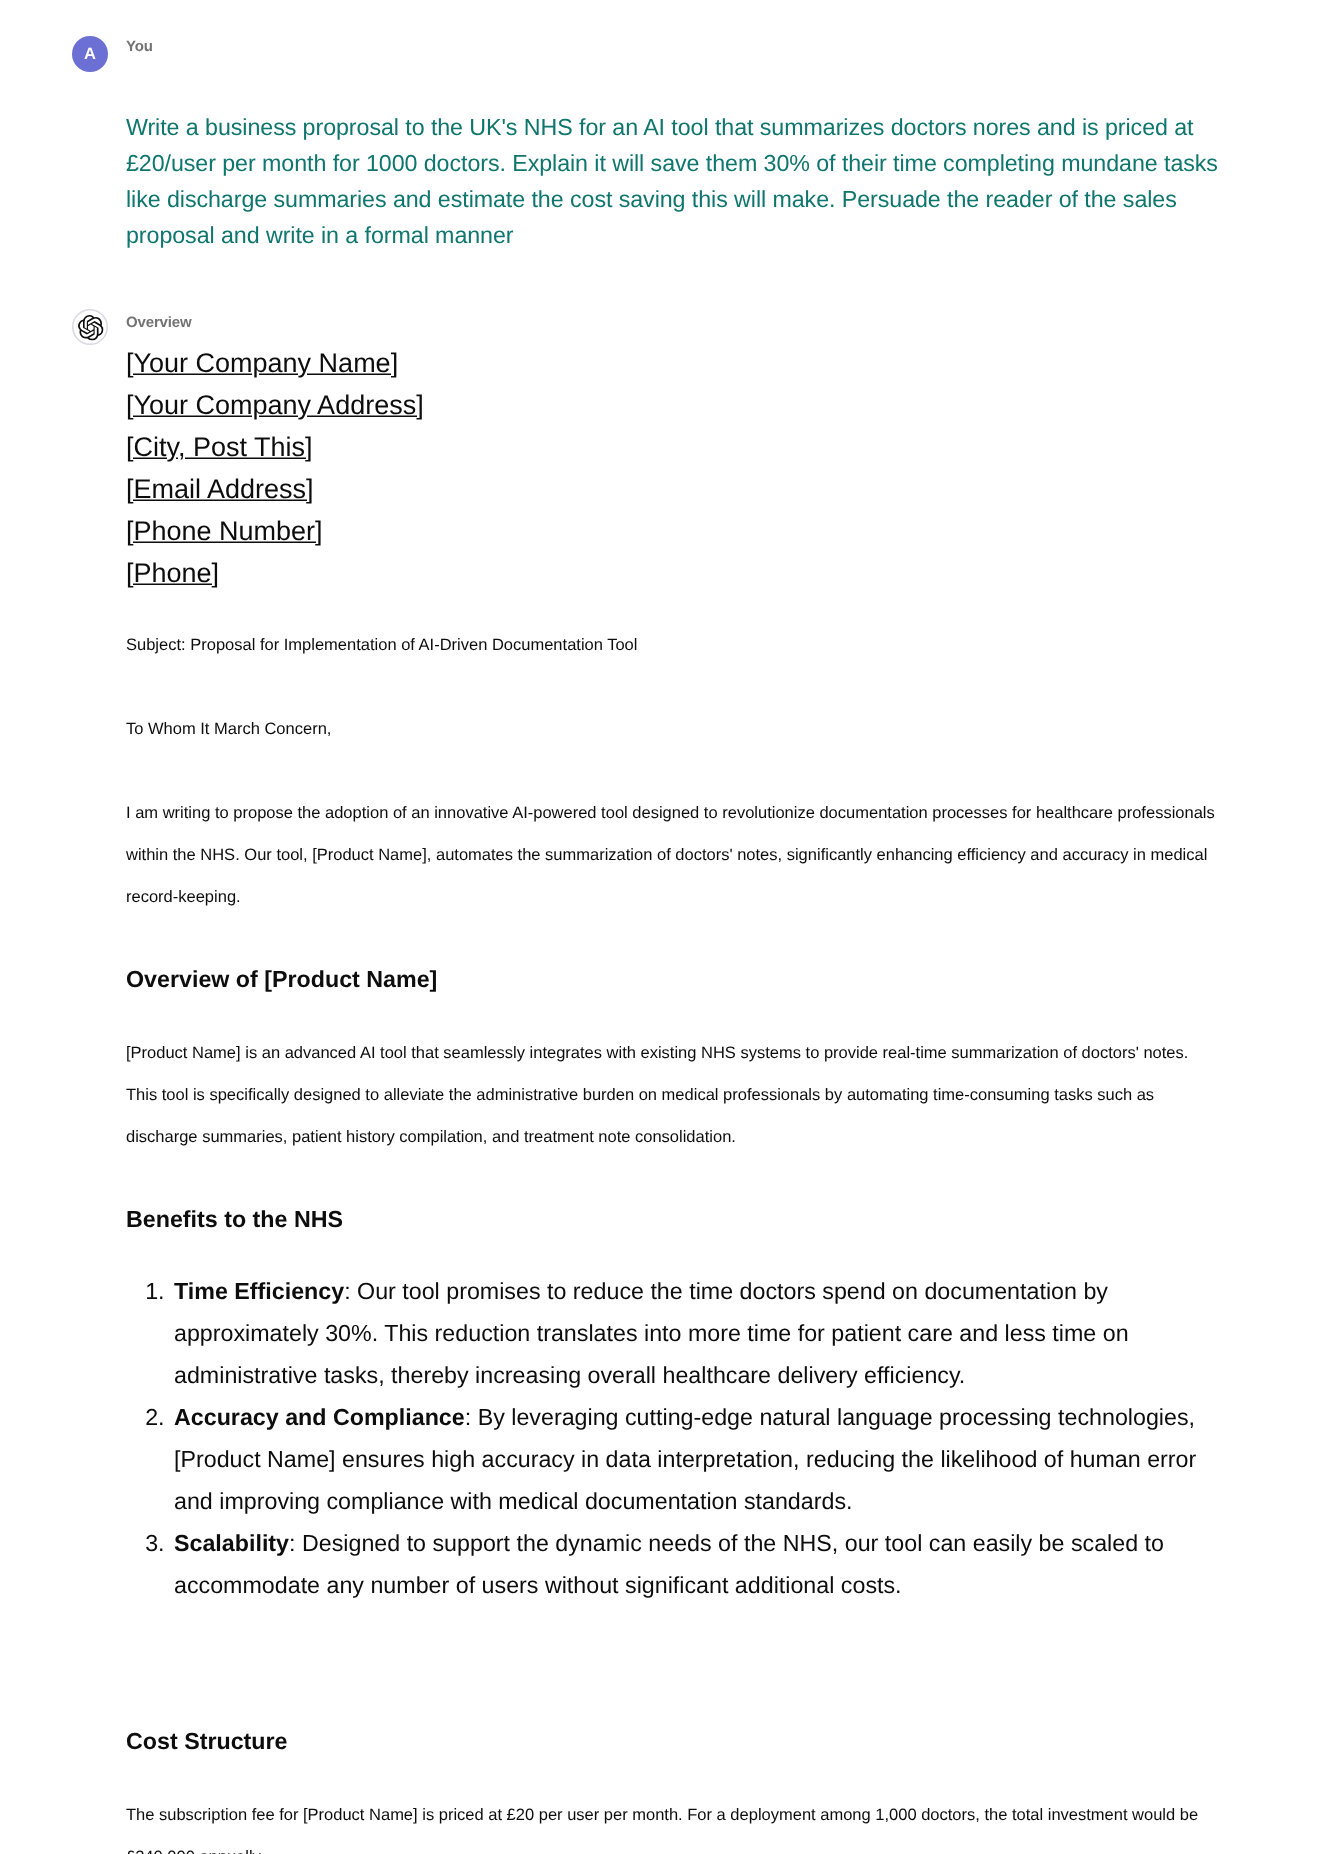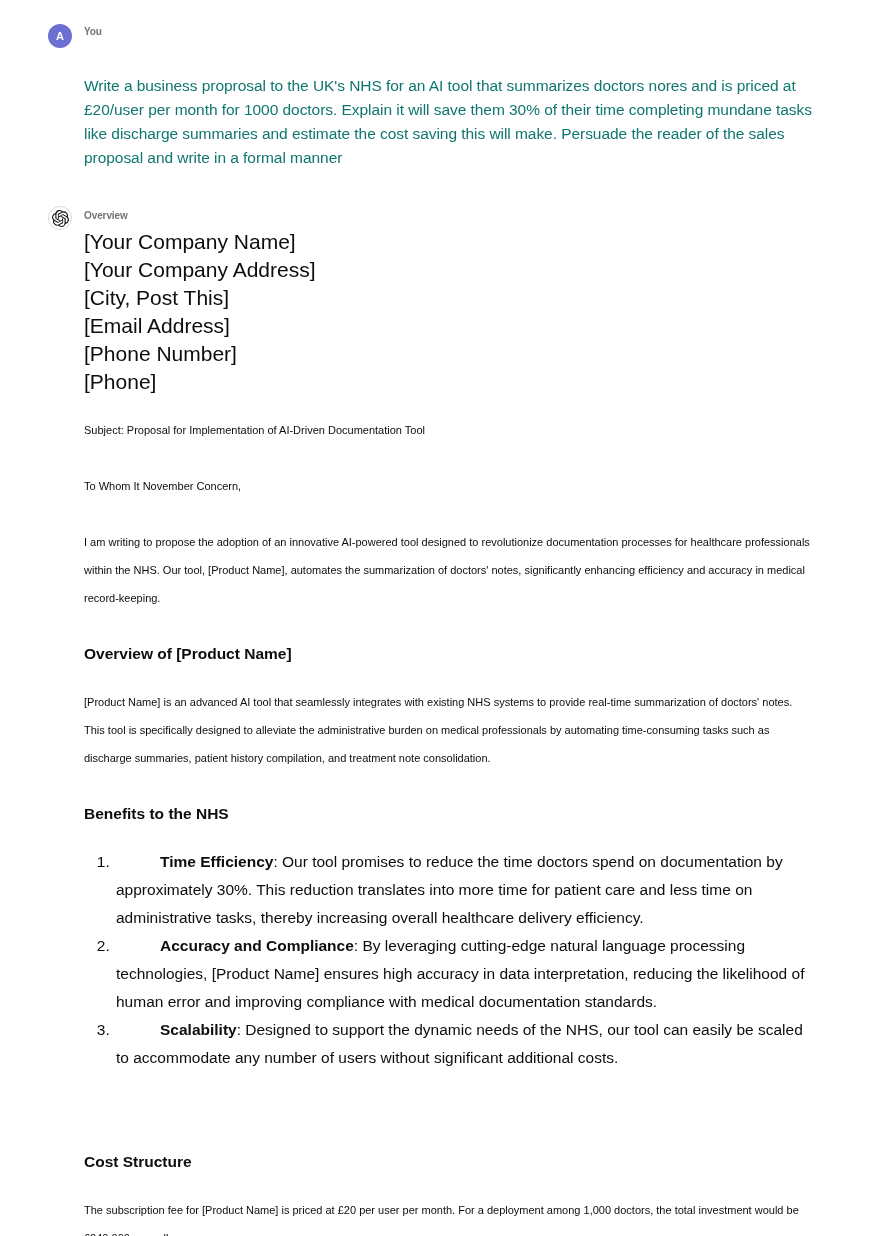--- a/index.html
+++ b/index.html
@@ -77,23 +77,24 @@
   .user-prompt {
     font-size: 15.5px;
     line-height: 24px;
     white-space: normal;
     max-width: 730px;
   }
 
   .gpt-body { max-width: 730px; }
 
   .addr-line {
-    font-size: 21px;
+    font-size: 18px;
     line-height: 28px;
     color: #0d0d0d;
+    text-decoration: underline;
   }
   .addr-block { margin-bottom: 20px; }
 
   .para {
     font-size: 11px;
     line-height: 28px;
     margin: 0 0 28px 0;
     color: #0d0d0d;
   }
 
@@ -109,21 +110,21 @@
     margin: 0 0 28px 0;
     padding-left: 30px;
     list-style-position: outside;
   }
   ol.benefits li {
     font-size: 15.5px;
     line-height: 28px;
     margin: 0;
     padding-left: 2px;
   }
-  ol.benefits li b { font-weight: 700; margin-left: 44px; }
+  ol.benefits li b { font-weight: 700; }
 
   .spacer-lg { height: 36px; }
 </style>
 </head>
 <body>
 
 <div class="thread">
 
   <div class="message user">
     <div class="avatar user-avatar">
@@ -148,21 +149,21 @@
         <div class="addr-line">[Your Company Name]</div>
         <div class="addr-line">[Your Company Address]</div>
         <div class="addr-line">[City, Post This]</div>
         <div class="addr-line">[Email Address]</div>
         <div class="addr-line">[Phone Number]</div>
         <div class="addr-line">[Phone]</div>
       </div>
 
       <p class="para">Subject: Proposal for Implementation of AI-Driven Documentation Tool</p>
 
-      <p class="para">To Whom It November Concern,</p>
+      <p class="para">To Whom It March Concern,</p>
 
       <p class="para">I am writing to propose the adoption of an innovative AI-powered tool designed to revolutionize documentation processes for healthcare professionals within the NHS. Our tool, [Product Name], automates the summarization of doctors' notes, significantly enhancing efficiency and accuracy in medical record-keeping.</p>
 
       <p class="sec-head">Overview of [Product Name]</p>
 
       <p class="para">[Product Name] is an advanced AI tool that seamlessly integrates with existing NHS systems to provide real-time summarization of doctors' notes. This tool is specifically designed to alleviate the administrative burden on medical professionals by automating time-consuming tasks such as discharge summaries, patient history compilation, and treatment note consolidation.</p>
 
       <p class="sec-head">Benefits to the NHS</p>
 
       <ol class="benefits">

